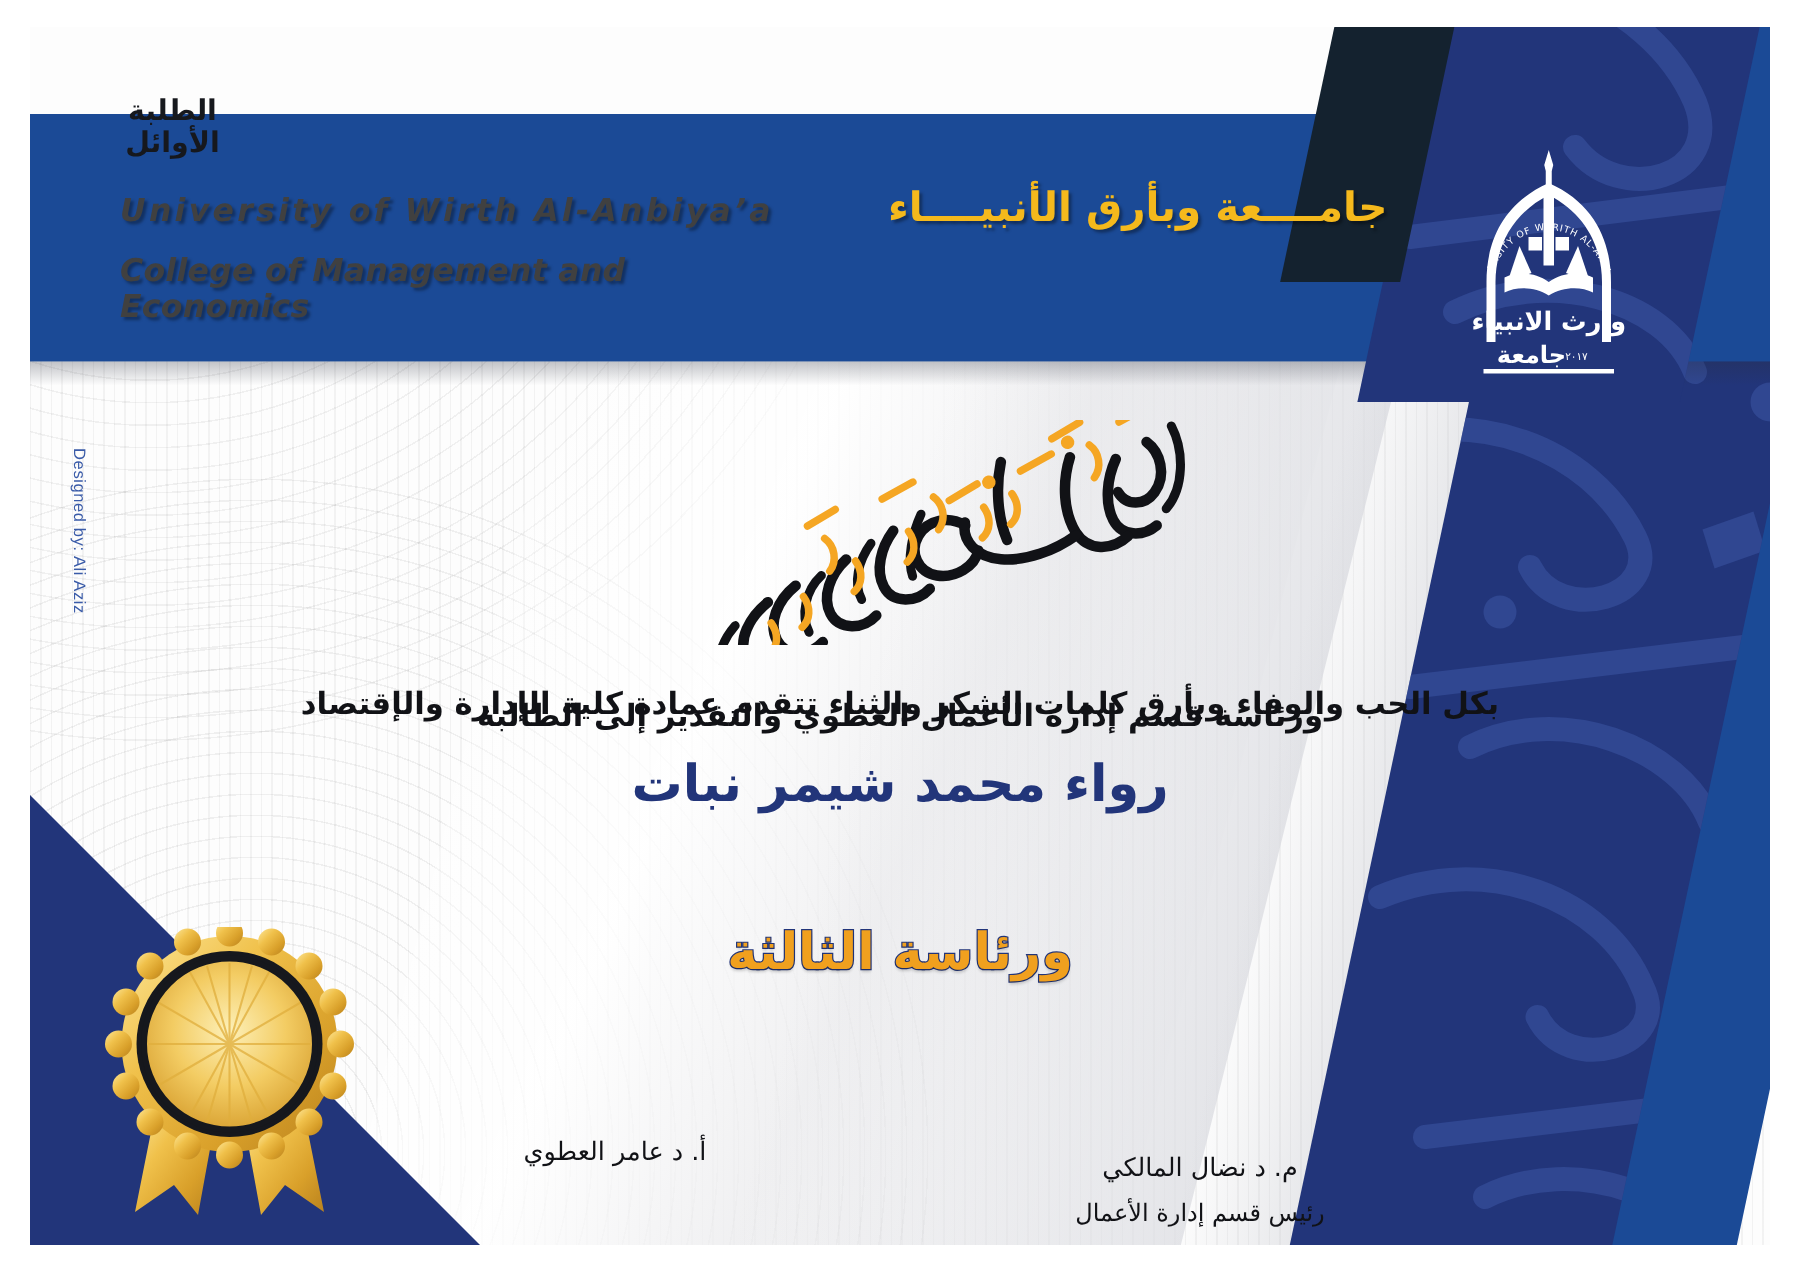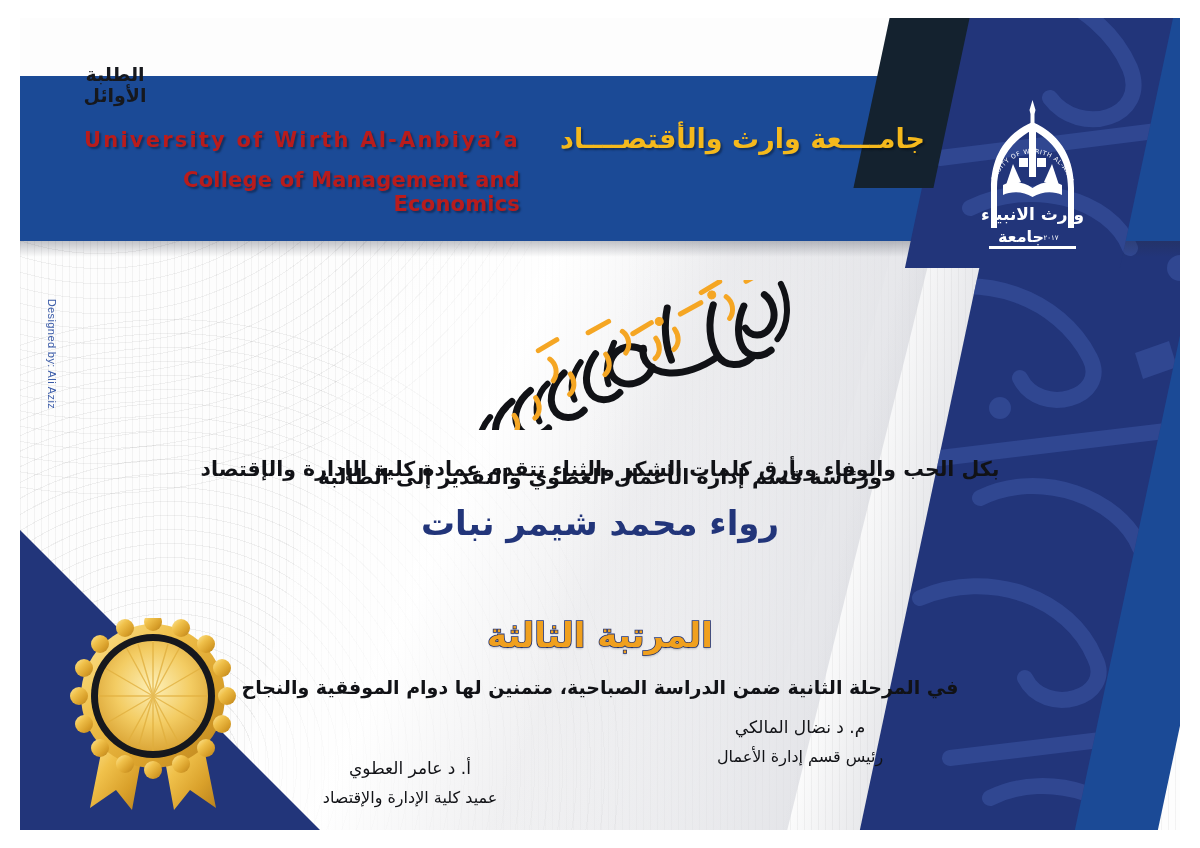--- a/index.html
+++ b/index.html
@@ -98,23 +98,24 @@
   .header-band-shadow{
     position:absolute;left:0;top:223px;width:1160px;height:16px;
     background:linear-gradient(180deg,rgba(40,45,60,.28),rgba(0,0,0,0));
   }
   .header-top-white{
     position:absolute;left:0;top:0;width:1160px;height:58px;background:#fdfdfd;
   }
 
   
   .hdr-en{
-    position:absolute;left:60px;top:110px;width:440px;text-align:right;
-    color:#b91c1c;
+    position:absolute;left:60px;top:110px;width:440px;text-align:left;
+    color:#404040;
     text-shadow:2px 2px 2px rgba(0,0,0,.35);
+    font-style:italic;
   }
   .hdr-en .l1{font-size:21px;font-weight:bold;letter-spacing:2.2px;margin-bottom:16px;}
   .hdr-en .l2{font-size:21px;font-weight:bold;letter-spacing:.2px;}
 
   .hdr-ar{
     position:absolute;right:255px;top:105px;width:440px;text-align:right;
     direction:rtl;color:#f5b91c;
     text-shadow:2px 2px 2px rgba(0,0,0,.35);
   }
   .hdr-ar .l1{font-size:27px;font-weight:bold;letter-spacing:3px;margin-bottom:10px;}
@@ -154,21 +155,21 @@
   }
   .l-tail{top:658px;font-size:19px;}
 
   
   .sig{
     position:absolute;width:340px;text-align:center;direction:rtl;
     color:#111216;font-weight:normal;
   }
   .sig .name{font-size:17px;margin-bottom:10px;}
   .sig .role{font-size:16px;}
-  .sig-right{left:610px;top:699px;}
+  .sig-right{left:610px;top:751px;}
   .sig-left{left:220px;top:740px;}
 
   
   .seal{
     position:absolute;left:38px;top:600px;width:190px;height:200px;
   }
   .seal-text{
     position:absolute;left:0;top:46px;width:190px;text-align:center;
     direction:rtl;color:#16181d;font-weight:bold;line-height:1.12;
     pointer-events:none;
@@ -242,21 +243,21 @@
       </svg>
     </div>
     <div class="diag-band-dark"></div>
 
     <div class="hdr-en">
       <div class="l1">University of Wirth Al-Anbiya’a</div>
       <div class="l2">College of Management and Economics</div>
     </div>
 
     <div class="hdr-ar">
-      <div class="l1">جامــــعة وارث والأقتصــــاد</div>
+      <div class="l1">جامــــعة وبأرق الأنبيــــاء</div>
     </div>
 
     <svg class="logo" viewBox="0 0 115 160" xmlns="http://www.w3.org/2000/svg">
       <defs>
         <path id="arcpath" d="M20,86 A40,44 0 0 1 95,86"></path>
       </defs>
 
       <path d="M57.5 26 C26 40 16 66 16 92 L16 132 L22 132 L22 92 C22 70 32 47 57.5 34 C83 47 93 70 93 92 L93 132 L99 132 L99 92 C99 66 89 40 57.5 26 Z" fill="#ffffff"></path>
 
       <path d="M57.5 4 L60.5 14 L59.5 18 L59.5 32 L55.5 32 L55.5 18 L54.5 14 Z" fill="#ffffff"></path>
@@ -319,31 +320,29 @@
           <circle cx="300" cy="30" r="4"></circle>
           <circle cx="244" cy="48" r="4"></circle>
         </g>
       </g>
     </svg>
 
     <div class="body-wrap">
       <div class="line l-body1">بكل الحب والوفاء وبأرق كلمات الشكر والثناء تتقدم عمادة كلية الإدارة والإقتصاد</div>
       <div class="line l-body2">ورئاسة قسم إدارة الأعمال العطوي والتقدير إلى الطالبة</div>
       <div class="line l-name">رواء محمد شيمر نبات</div>
-      <div class="line l-rank">المرتبة الثالثة</div>
-      <div class="line l-tail">في المرحلة الثانية ضمن الدراسة الصباحية، متمنين لها دوام الموفقية والنجاح</div>
+      <div class="line l-rank">ورئاسة الثالثة</div>
     </div>
 
     <div class="sig sig-right">
       <div class="name">م. د نضال المالكي</div>
       <div class="role">رئيس قسم إدارة الأعمال</div>
     </div>
     <div class="sig sig-left">
       <div class="name">أ. د عامر العطوي</div>
-      <div class="role">عميد كلية الإدارة والإقتصاد</div>
     </div>
 
     <svg class="seal" viewBox="0 0 190 200" xmlns="http://www.w3.org/2000/svg">
       <defs>
         <linearGradient id="goldg" x1="0" y1="0" x2="1" y2="1">
           <stop offset="0%" stop-color="#fde79a"></stop>
           <stop offset="35%" stop-color="#f0c14b"></stop>
           <stop offset="70%" stop-color="#d9a02a"></stop>
           <stop offset="100%" stop-color="#b8811d"></stop>
         </linearGradient>

